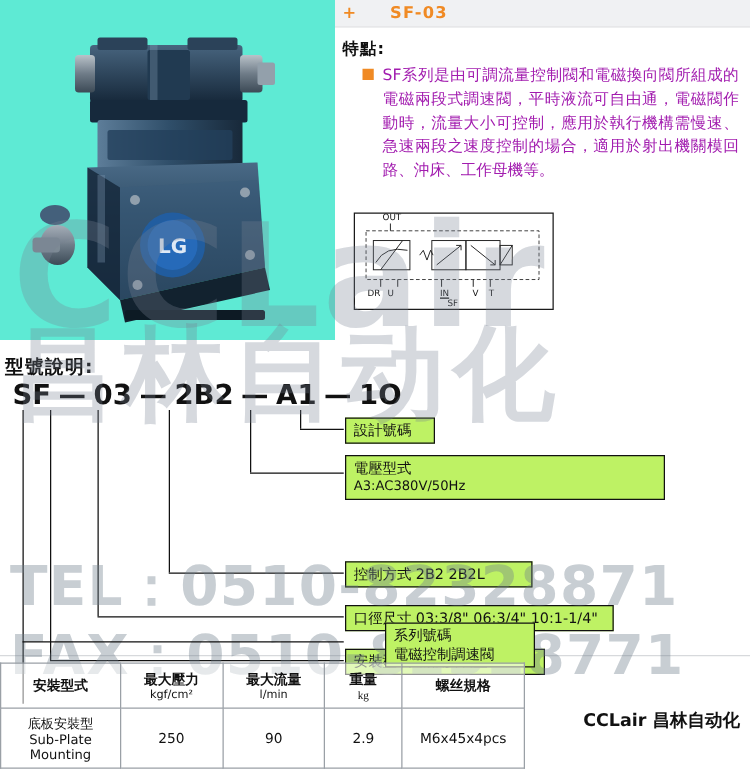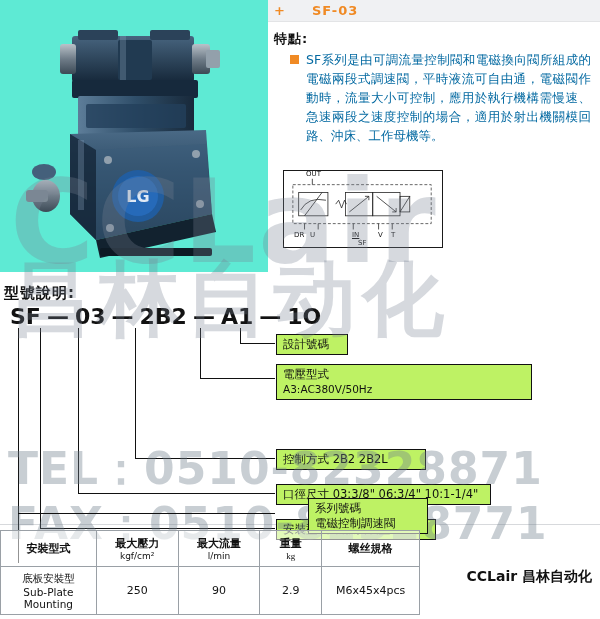--- a/index.html
+++ b/index.html
@@ -75,21 +75,21 @@
     position:absolute; left:6px; top:30px;
     font-size:13px; font-weight:bold; color:#111;
     letter-spacing:1px;
   }
   .feat-bullet {
     position:absolute; left:22px; top:55px;
     width:9px; height:9px; background:#f08a24;
   }
   .feat-body {
     position:absolute; left:38px; top:50px; width:285px;
-    font-size:12.5px; line-height:19px; color:#0369a1;
+    font-size:12.5px; line-height:19px; color:#a21caf;
     text-align:justify;
     font-family:"DejaVu Sans", sans-serif;
   }
   .sym-box {
     position:absolute; left:15px; top:170px; width:160px; height:78px;
     border:1px solid #1a1a1a; background:#fff;
   }
   .sym-box .lbl { position:absolute; font-size:7px; color:#111; }
 
   

